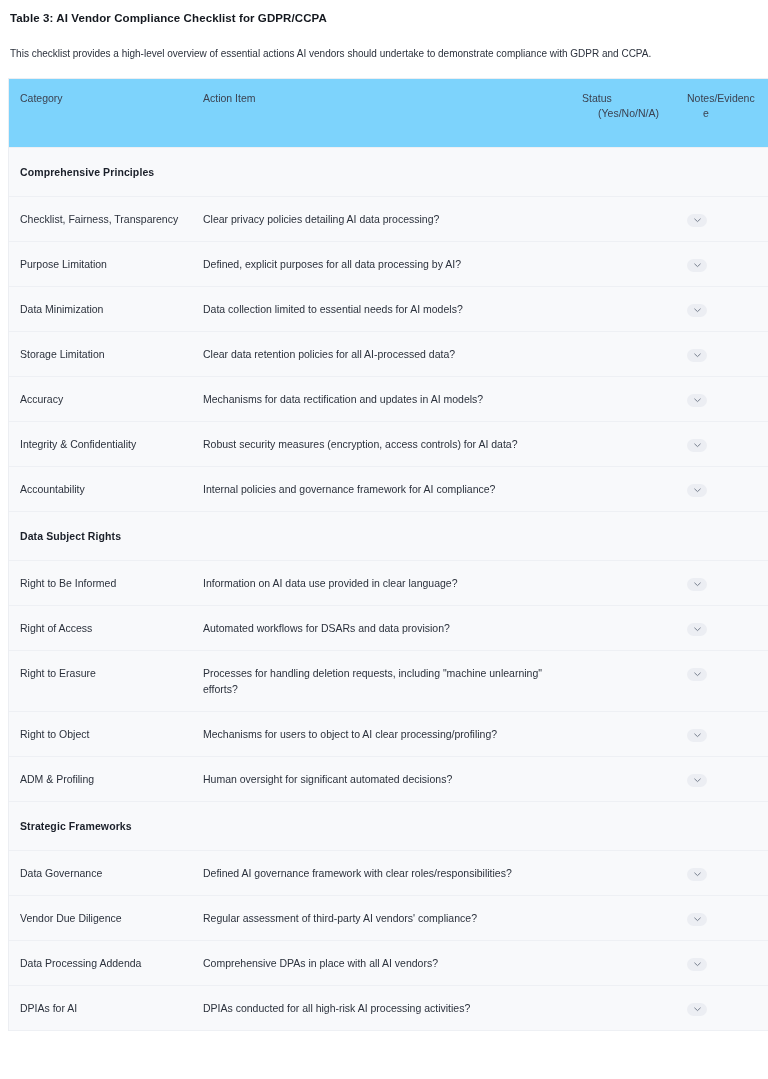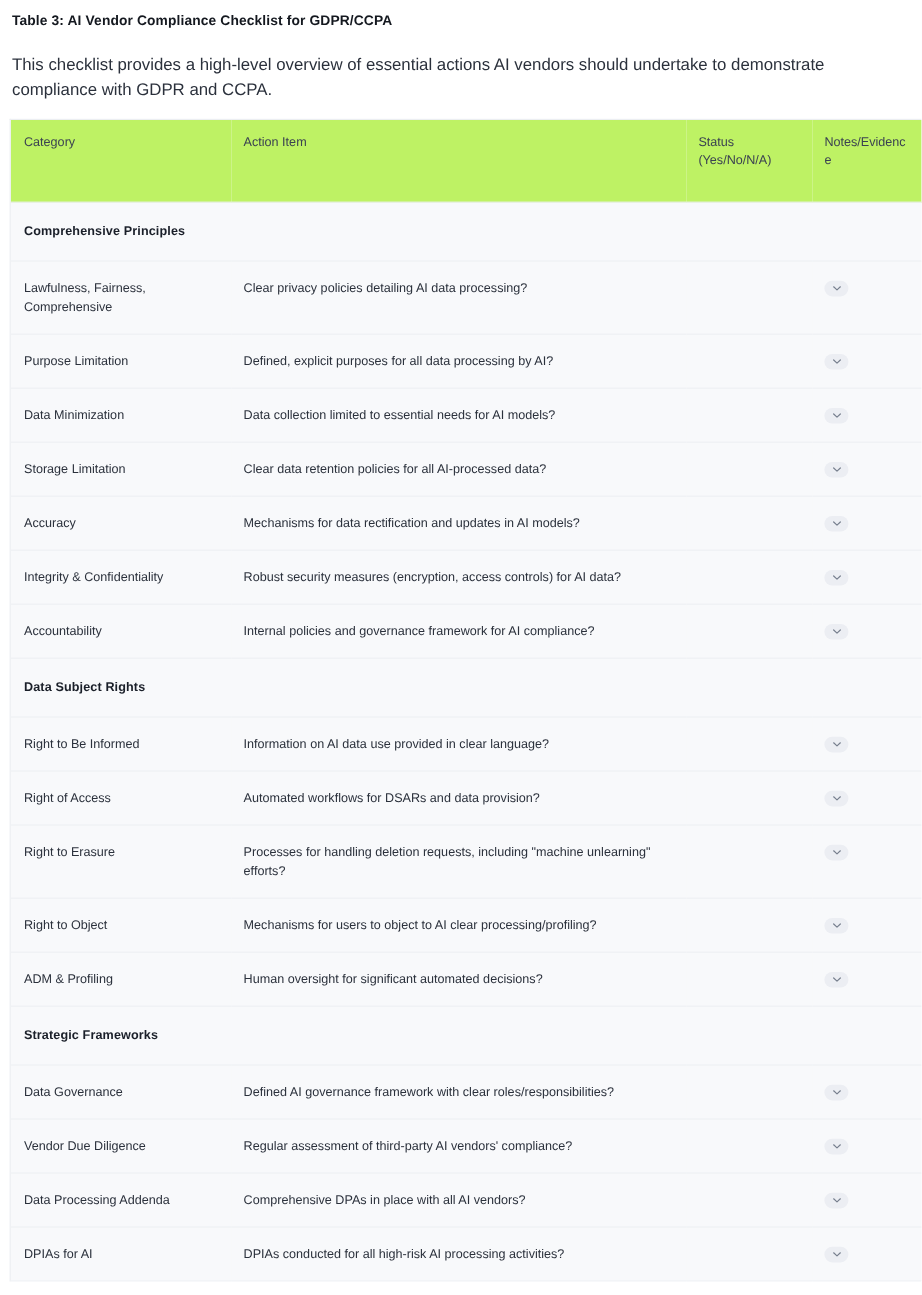--- a/index.html
+++ b/index.html
@@ -25,21 +25,21 @@
   .doc-title {
     font-size: 11.5px;
     font-weight: bold;
     color: #14181f;
     letter-spacing: 0.1px;
     margin: 2px 0 17px 2px;
     line-height: 16px;
   }
 
   .doc-intro {
-    font-size: 14px;
+    font-size: 10px;
     font-weight: normal;
     color: #2b313c;
     line-height: 21px;
     margin: 12px 2px 0 2px;
     max-width: 742px;
   }
 
   .table-wrap {
     margin-top: 14px;
     background: #f8f9fb;
@@ -62,26 +62,26 @@
   table.checklist col.c-notes  { width: 92px; }
 
   table.checklist th {
     text-align: left;
     font-weight: normal;
     font-size: 10.5px;
     color: #3b4251;
     padding: 12px 10px 26px 10px;
     vertical-align: top;
     line-height: 15px;
-    background: #bef264;
+    background: #7dd3fc;
     border-bottom: 1px solid #eef0f4;
   }
   table.checklist th:first-child { padding-left: 11px; }
 
-  .hdr-sub { display: block; }
+  .hdr-sub { display: block; margin-left: 16px; }
 
   table.checklist td {
     font-size: 10.5px;
     color: #2b313c;
     padding: 14px 10px 14px 10px;
     vertical-align: top;
     line-height: 16px;
     border-bottom: 1px solid #eef0f4;
     background: #f8f9fb;
   }
@@ -145,21 +145,21 @@
             <span>Notes/Evidenc</span>
             <span class="hdr-sub">e</span>
           </th>
         </tr>
       </thead>
       <tbody id="table-body">
           <tr class="section-row">
             <td colspan="4">Comprehensive Principles</td>
           </tr>
           <tr>
-            <td class="cat-cell">Lawfulness, Fairness, Comprehensive</td>
+            <td class="cat-cell">Checklist, Fairness, Transparency</td>
             <td class="action-cell">Clear privacy policies detailing AI data processing?</td>
             <td class="status-cell">&nbsp;</td>
             <td class="status-cell"><span class="dropdown-pill">
                 <svg width="7" height="5" viewBox="0 0 7 5" aria-hidden="true">
                   <path d="M0.7 1 L3.5 3.6 L6.3 1" fill="none" stroke="#78808f" stroke-width="1" stroke-linecap="round" stroke-linejoin="round"></path>
                 </svg>
               </span></td>
           </tr>
           <tr>
             <td class="cat-cell">Purpose Limitation</td>

